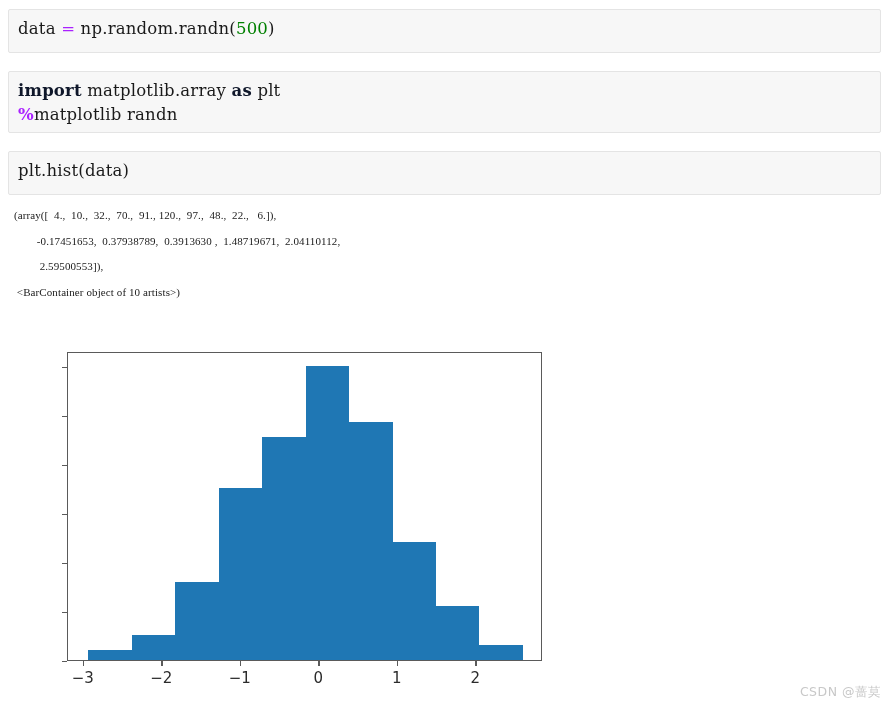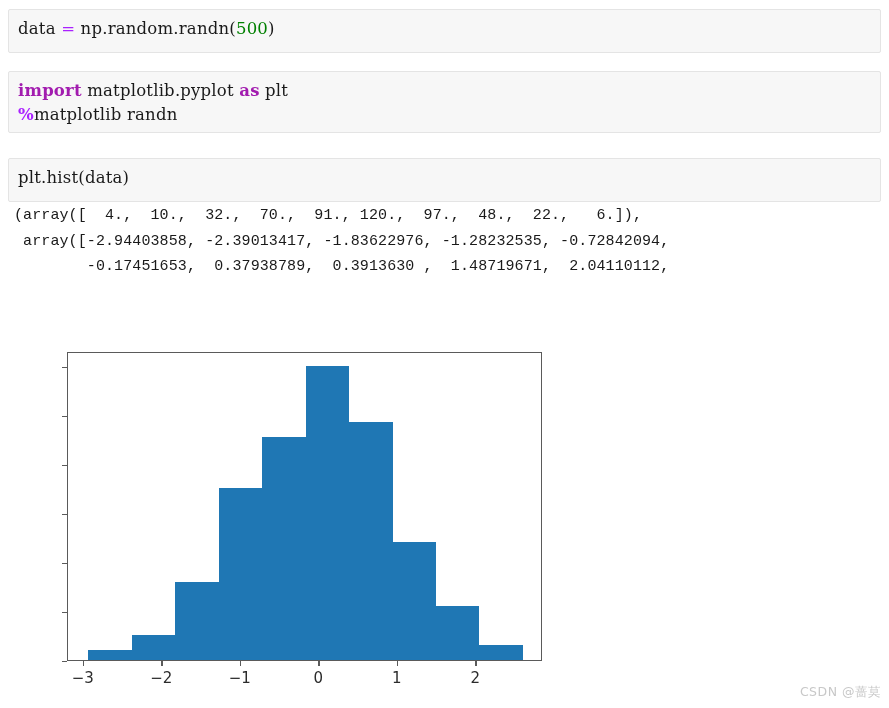--- a/index.html
+++ b/index.html
@@ -27,39 +27,39 @@
     padding: 7px 10px 13px 9px;
   }
   .code-line {
     font-family: "DejaVu Serif", "Liberation Serif", serif;
     font-size: 16.5px;
     line-height: 24px;
     color: #1a1a1a;
     white-space: pre;
     letter-spacing: 0.2px;
   }
-  .kw      { color: #a21caf; font-weight: bold; }
+  .kw      { color: #0f172a; font-weight: bold; }
   .op      { color: #aa22ff; }
   .magic   { color: #aa22ff; font-weight: bold; }
   .num     { color: #008000; }
 
   #cell-1 { top: 9px;   height: 44px; }
   #cell-2 { top: 71px;  height: 62px; }
-  #cell-3 { top: 151px; height: 44px; margin-top: 7px; }
+  #cell-3 { top: 151px; height: 44px; }
 
   
   .output {
     position: absolute;
     left: 14px;
     top: 203px;
     width: 860px;
   }
   .out-line {
-    font-family: Liberation Mono, monospace;
-    font-size: 15px;
+    font-family: Liberation Serif, serif;
+    font-size: 11px;
     line-height: 25.5px;
     color: #1a1a1a;
     white-space: pre;
     letter-spacing: 0.1px;
   }
 
   
   #figure {
     position: absolute;
     left: 0px;
@@ -128,31 +128,32 @@
     white-space: pre;
   }
 </style>
 </head>
 <body>
 
 <div class="cell" id="cell-1">
     <div class="code-line"><span>data </span><span class="op">=</span><span> np.random.randn</span><span>(</span><span class="num">500</span><span>)</span></div>
   </div>
 <div class="cell" id="cell-2">
-    <div class="code-line"><span class="kw">import</span><span> matplotlib.pyplot </span><span class="kw">as</span><span> plt</span></div>
+    <div class="code-line"><span class="kw">import</span><span> matplotlib.array </span><span class="kw">as</span><span> plt</span></div>
     <div class="code-line"><span class="magic">%</span><span>matplotlib randn</span></div>
   </div>
 <div class="cell" id="cell-3">
     <div class="code-line"><span>plt.hist(data)</span></div>
   </div>
 
 <div class="output" id="output-block">
     <div class="out-line">(array([  4.,  10.,  32.,  70.,  91., 120.,  97.,  48.,  22.,   6.]),</div>
-    <div class="out-line"> array([-2.94403858, -2.39013417, -1.83622976, -1.28232535, -0.72842094,</div>
     <div class="out-line">        -0.17451653,  0.37938789,  0.3913630 ,  1.48719671,  2.04110112,</div>
+    <div class="out-line">         2.59500553]),</div>
+    <div class="out-line"> &lt;BarContainer object of 10 artists&gt;)</div>
   </div>
 
 <div id="figure">
   <div class="axes-frame">
     <div class="plot-area" id="plot-area">
         <div class="bar" style="left: 20.0961px; width: 43.4884px; height: 9.80952px; background: rgb(31, 119, 180);"></div>
         <div class="bar" style="left: 63.5845px; width: 43.4884px; height: 24.5238px; background: rgb(31, 119, 180);"></div>
         <div class="bar" style="left: 107.073px; width: 43.4884px; height: 78.4762px; background: rgb(31, 119, 180);"></div>
         <div class="bar" style="left: 150.561px; width: 43.4884px; height: 171.667px; background: rgb(31, 119, 180);"></div>
         <div class="bar" style="left: 194.05px; width: 43.4884px; height: 223.167px; background: rgb(31, 119, 180);"></div>

